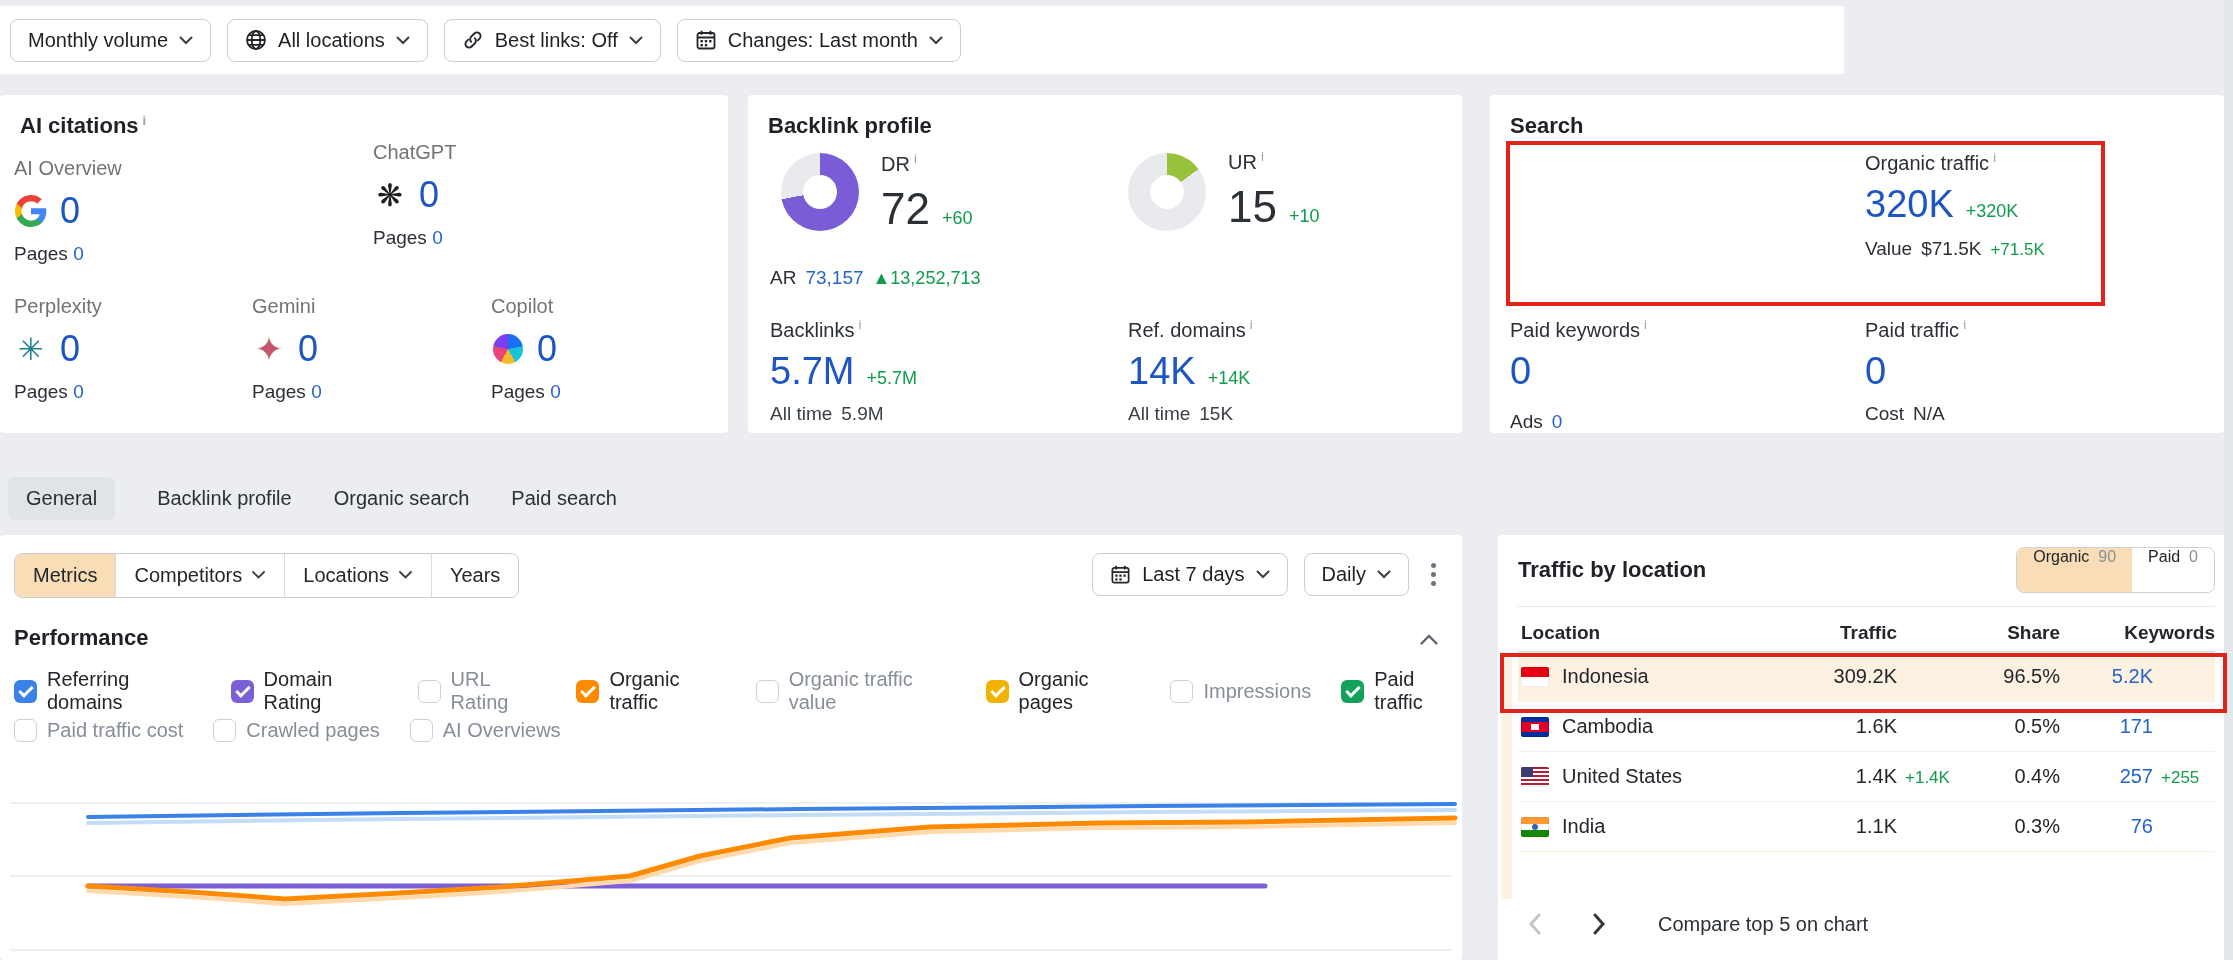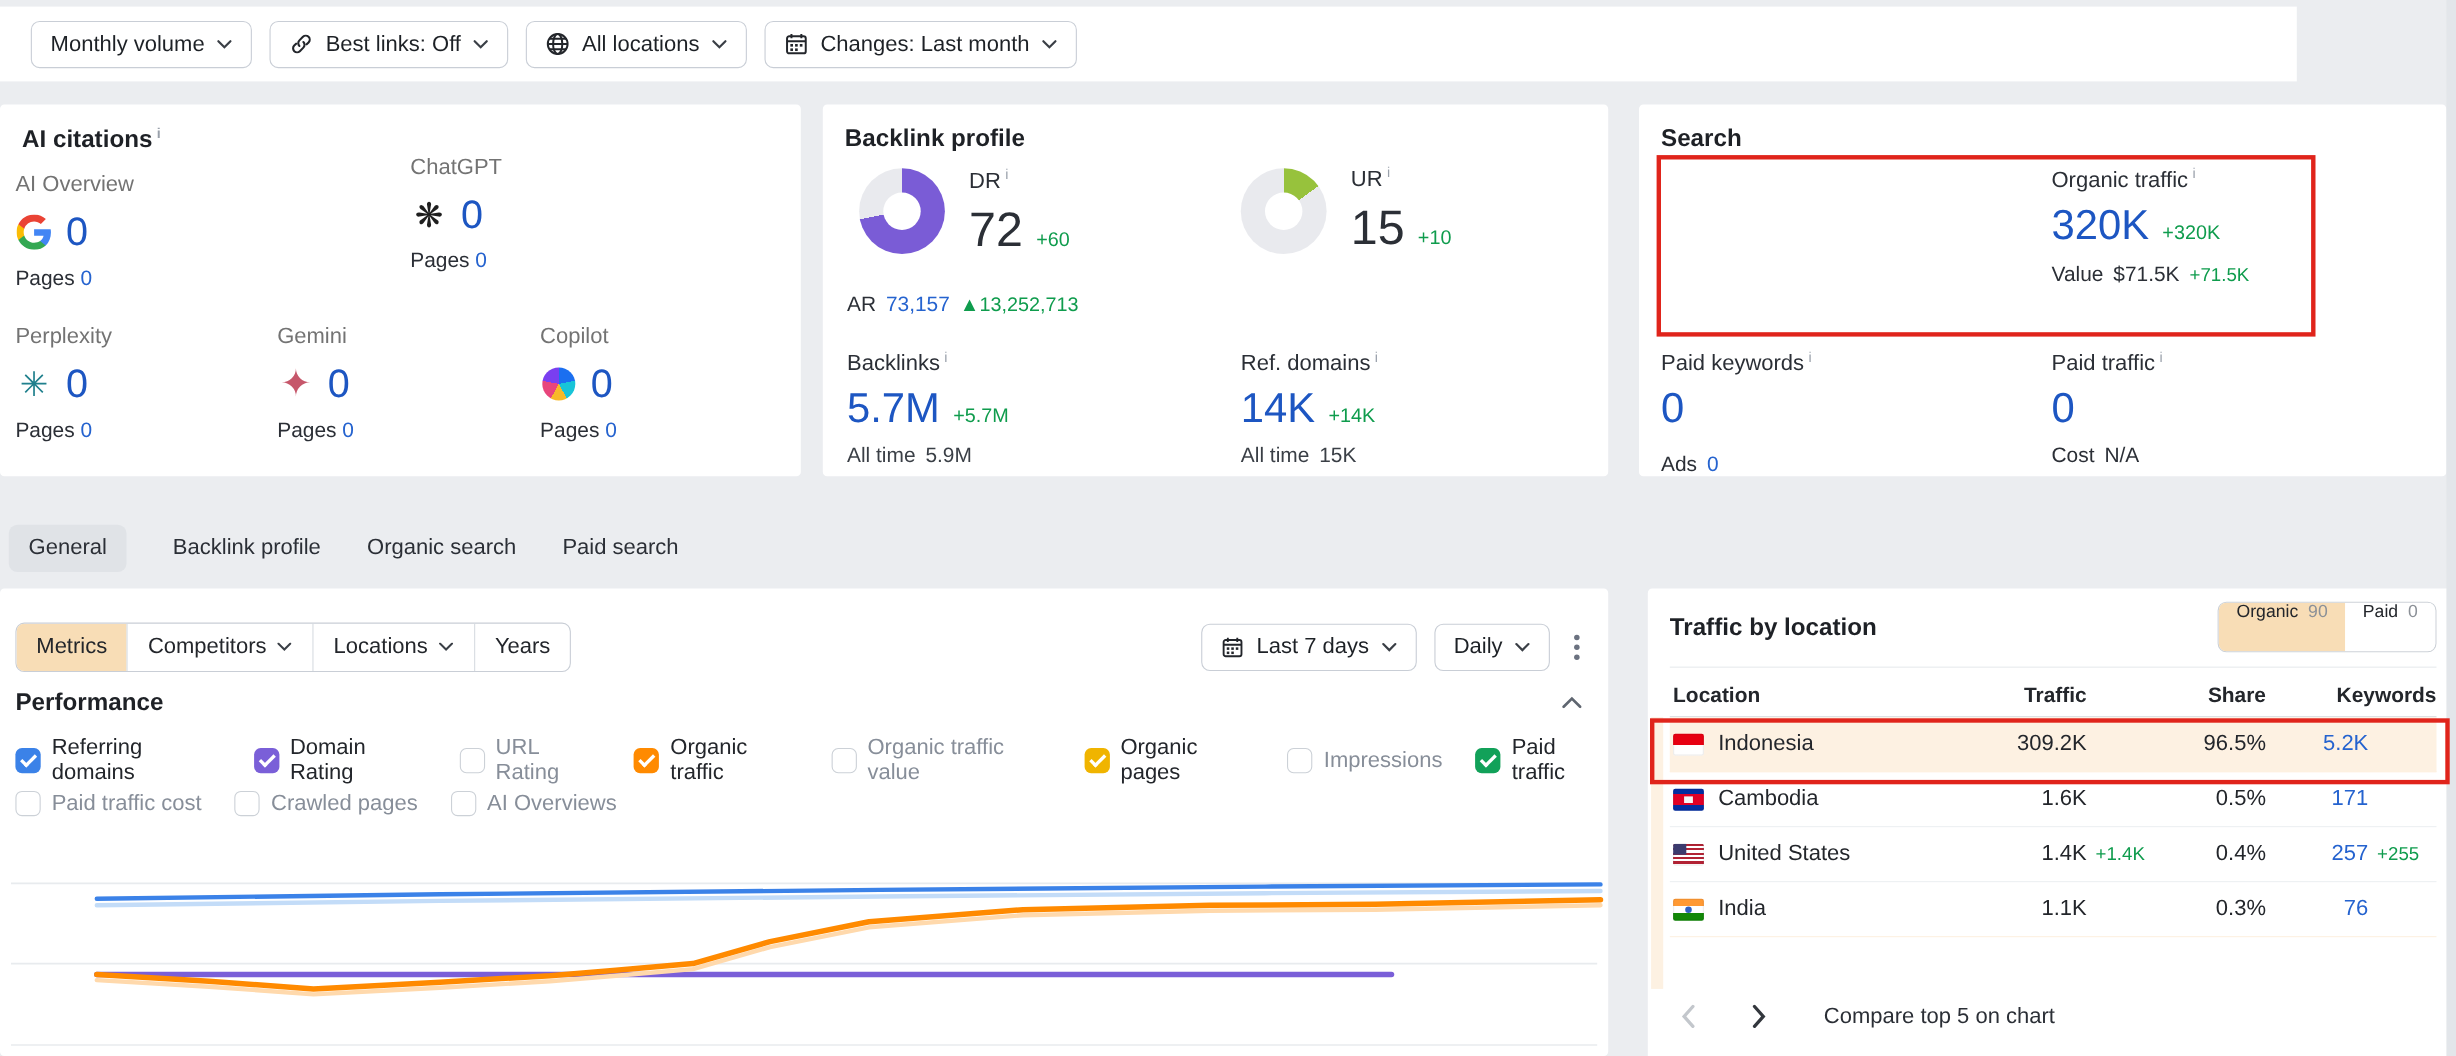--- a/index.html
+++ b/index.html
@@ -12,22 +12,22 @@
   .card{position:absolute;background:#fff;border-radius:4px}
   .card-title{font-size:22px;font-weight:700;color:#1e2126}
   .info::after{content:"i";font-size:13px;color:#9aa1ab;vertical-align:super;margin-left:4px;font-style:normal}
   a{text-decoration:none}
   .link{color:#2563cf;cursor:pointer}
   .green{color:#0f9c4d}
   .muted{color:#9aa1ab}
   .dark{color:#2b2f36}
 
   
-  .topbar{position:absolute;left:0;top:6px;width:2088px;height:68px;background:#fff;
-    display:flex;align-items:center;gap:16px;padding-left:28px;box-sizing:border-box}
+  .topbar{position:absolute;left:0;top:6px;width:1844px;height:68px;background:#fff;
+    display:flex;align-items:center;gap:16px;padding-left:10px;box-sizing:border-box}
   .tool-btn{display:flex;align-items:center;gap:11px;height:43px;padding:0 17px;
     border:1.5px solid #c9ced6;border-radius:8px;background:#fff;font-size:20px;font-weight:500;color:#1d2126;cursor:pointer}
   .chev{width:14px;height:9px;display:inline-block}
   .chev svg,.icon16 svg{display:block}
 
   
   #card-ai{left:0;top:95px;width:728px;height:338px}
   #card-backlink{left:748px;top:95px;width:714px;height:338px}
   #card-search{left:1490px;top:95px;width:734px;height:338px}
   .pad-title{position:absolute;left:20px;top:18px}
@@ -54,21 +54,21 @@
   .metric-sub{font-size:19px;color:#2b2f36;display:flex;gap:9px;align-items:baseline}
   .big-dark{font-size:44px;color:#2b2f36}
 
   
   .tabs{position:absolute;left:8px;top:477px;display:flex;align-items:center;gap:42px;font-size:20px;color:#2b2f36}
   .tab{padding:10px 0;cursor:pointer}
   .tab.active{background:#e0e3e7;border-radius:8px;padding:10px 18px}
 
   
   #card-perf{left:0;top:535px;width:1462px;height:425px}
-  .controls{position:absolute;left:14px;right:20px;top:31px;display:flex;justify-content:space-between;align-items:center}
+  .controls{position:absolute;left:14px;right:20px;top:18px;display:flex;justify-content:space-between;align-items:flex-start}
   .seg-group{display:flex;height:43px;border:1.5px solid #c9ced6;border-radius:8px;overflow:hidden;background:#fff}
   .seg{display:flex;align-items:center;gap:10px;padding:0 18px;font-size:20px;color:#23262b;cursor:pointer;border-left:1px solid #d8dce1}
   .seg:first-child{border-left:none}
   .seg.active{background:#f8ddb6}
   .right-controls{display:flex;align-items:center;gap:16px}
   .kebab{display:flex;flex-direction:column;gap:4px;padding:8px 6px;cursor:pointer}
   .kebab i{width:5px;height:5px;border-radius:50%;background:#6b7280;display:block}
 
   .perf-head{position:absolute;left:14px;top:90px;right:24px;display:flex;justify-content:space-between;align-items:center}
   .chk-row{position:absolute;left:14px;display:flex;gap:30px;align-items:center}
@@ -138,41 +138,41 @@
     <span>Monthly volume</span>
     <span class="chev">
         <svg width="14" height="9" viewBox="0 0 14 9">
           <path d="M1.5 1.5 L7 7 L12.5 1.5" fill="none" stroke="#3a3f46" stroke-width="2" stroke-linecap="round"></path>
         </svg>
       </span>
   </button>
   <button class="tool-btn">
     <span class="icon16">
         <svg width="22" height="22" viewBox="0 0 22 22">
-          <path d="M9.2 12.8 a3.6 3.6 0 0 1 0-5.1 l3.2-3.2 a3.6 3.6 0 0 1 5.1 5.1 l-1.7 1.7 M12.8 9.2 a3.6 3.6 0 0 1 0 5.1 l-3.2 3.2 a3.6 3.6 0 0 1 -5.1-5.1 l1.7-1.7" fill="none" stroke="#23262b" stroke-width="1.9" stroke-linecap="round"></path>
-        </svg>
-      </span>
-    <span>Best links: Off</span>
-    <span class="chev">
-        <svg width="14" height="9" viewBox="0 0 14 9">
-          <path d="M1.5 1.5 L7 7 L12.5 1.5" fill="none" stroke="#3a3f46" stroke-width="2" stroke-linecap="round"></path>
-        </svg>
-      </span>
-  </button>
-  <button class="tool-btn">
-    <span class="icon16">
-        <svg width="22" height="22" viewBox="0 0 22 22">
           <g fill="none" stroke="#23262b" stroke-width="1.8">
             <circle cx="11" cy="11" r="9"></circle>
             <ellipse cx="11" cy="11" rx="4.2" ry="9"></ellipse>
             <path d="M2.3 11 h17.4 M3.4 6.2 h15.2 M3.4 15.8 h15.2"></path>
           </g>
         </svg>
       </span>
     <span>All locations</span>
+    <span class="chev">
+        <svg width="14" height="9" viewBox="0 0 14 9">
+          <path d="M1.5 1.5 L7 7 L12.5 1.5" fill="none" stroke="#3a3f46" stroke-width="2" stroke-linecap="round"></path>
+        </svg>
+      </span>
+  </button>
+  <button class="tool-btn">
+    <span class="icon16">
+        <svg width="22" height="22" viewBox="0 0 22 22">
+          <path d="M9.2 12.8 a3.6 3.6 0 0 1 0-5.1 l3.2-3.2 a3.6 3.6 0 0 1 5.1 5.1 l-1.7 1.7 M12.8 9.2 a3.6 3.6 0 0 1 0 5.1 l-3.2 3.2 a3.6 3.6 0 0 1 -5.1-5.1 l1.7-1.7" fill="none" stroke="#23262b" stroke-width="1.9" stroke-linecap="round"></path>
+        </svg>
+      </span>
+    <span>Best links: Off</span>
     <span class="chev">
         <svg width="14" height="9" viewBox="0 0 14 9">
           <path d="M1.5 1.5 L7 7 L12.5 1.5" fill="none" stroke="#3a3f46" stroke-width="2" stroke-linecap="round"></path>
         </svg>
       </span>
   </button>
   <button class="tool-btn">
     <span class="icon16">
         <svg width="22" height="22" viewBox="0 0 22 22">
           <g fill="none" stroke="#23262b" stroke-width="1.8">

